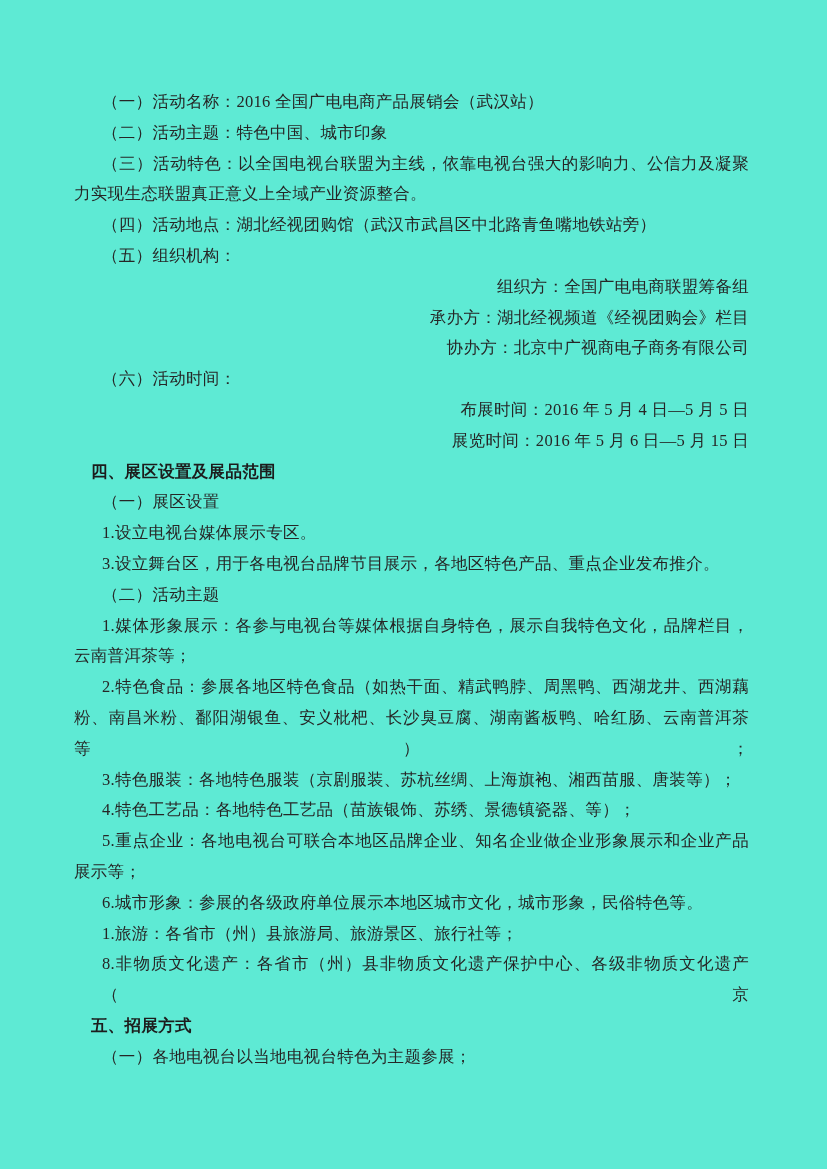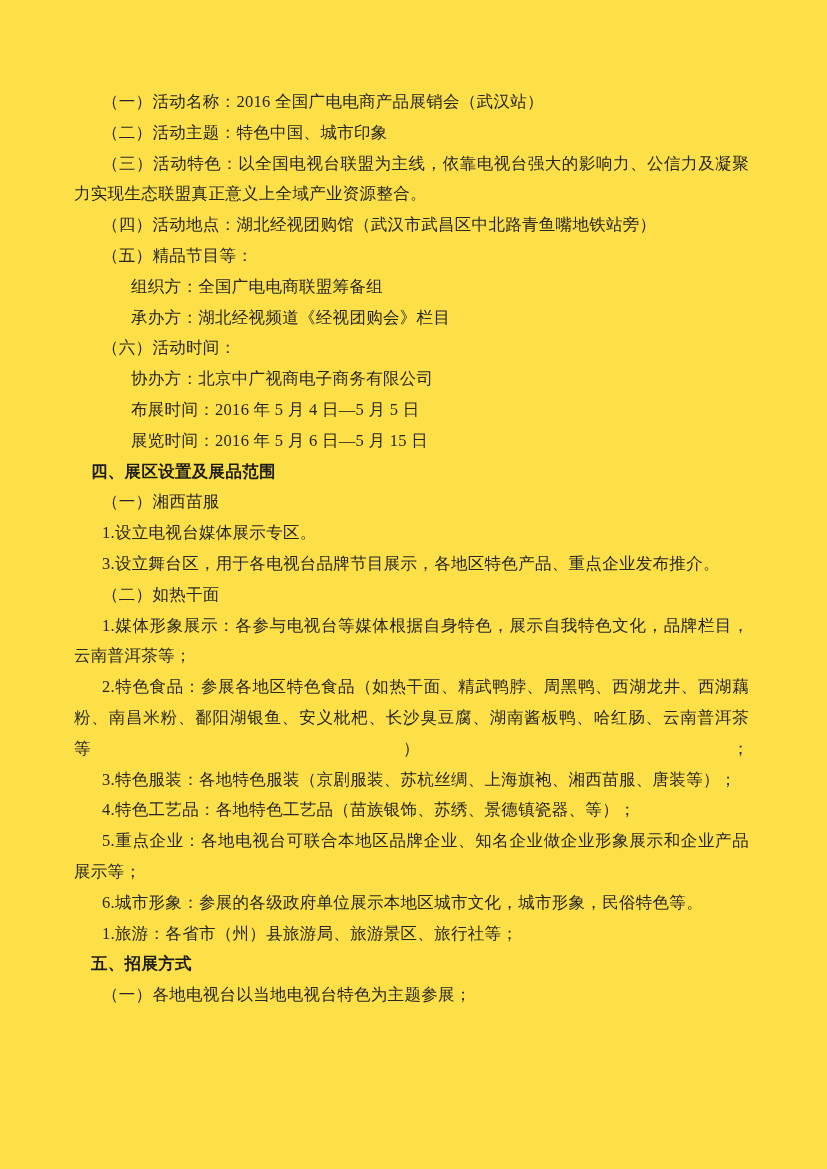--- a/index.html
+++ b/index.html
@@ -5,21 +5,21 @@
 <style>
   html, body {
     margin: 0;
     padding: 0;
     background: #ffffff;
   }
   .page {
     position: relative;
     width: 827px;
     height: 1169px;
-    background: #fde047;
+    background: #5eead4;
     overflow: hidden;
   }
   .content {
     position: absolute;
     top: 0;
     left: 0;
     width: 827px;
     box-sizing: border-box;
     padding: 87px 78px 0 74px;
     font-family: "Liberation Serif", "DejaVu Serif", serif;
@@ -27,21 +27,21 @@
     line-height: 30.8px;
     color: #262626;
     letter-spacing: 0.3px;
   }
   .ln {
     white-space: nowrap;
   }
   
   .para { padding-left: 28px; }
   
-  .sub { padding-left: 57px; }
+  .sub { padding-left: 57px; text-align: right; }
   
   .head {
     padding-left: 17px;
     font-weight: 700;
     color: #1c1c1c;
   }
   
   .just {
     white-space: normal;
     text-align: justify;
@@ -52,38 +52,39 @@
 </head>
 <body>
 
 <div class="page">
   <div class="content">
     <div class="ln para">（一）活动名称：2016 全国广电电商产品展销会（武汉站）</div>
     <div class="ln para">（二）活动主题：特色中国、城市印象</div>
     <div class="ln para just">（三）活动特色：以全国电视台联盟为主线，依靠电视台强大的影响力、公信力及凝聚</div>
     <div class="ln">力实现生态联盟真正意义上全域产业资源整合。</div>
     <div class="ln para">（四）活动地点：湖北经视团购馆（武汉市武昌区中北路青鱼嘴地铁站旁）</div>
-    <div class="ln para">（五）精品节目等：</div>
+    <div class="ln para">（五）组织机构：</div>
     <div class="ln sub">组织方：全国广电电商联盟筹备组</div>
     <div class="ln sub">承办方：湖北经视频道《经视团购会》栏目</div>
+    <div class="ln sub">协办方：北京中广视商电子商务有限公司</div>
     <div class="ln para">（六）活动时间：</div>
-    <div class="ln sub">协办方：北京中广视商电子商务有限公司</div>
     <div class="ln sub">布展时间：2016 年 5 月 4 日—5 月 5 日</div>
     <div class="ln sub">展览时间：2016 年 5 月 6 日—5 月 15 日</div>
     <div class="ln head">四、展区设置及展品范围</div>
-    <div class="ln para">（一）湘西苗服</div>
+    <div class="ln para">（一）展区设置</div>
     <div class="ln para">1.设立电视台媒体展示专区。</div>
     <div class="ln para">3.设立舞台区，用于各电视台品牌节目展示，各地区特色产品、重点企业发布推介。</div>
-    <div class="ln para">（二）如热干面</div>
+    <div class="ln para">（二）活动主题</div>
     <div class="ln para just">1.媒体形象展示：各参与电视台等媒体根据自身特色，展示自我特色文化，品牌栏目，</div>
     <div class="ln">云南普洱茶等；</div>
     <div class="ln para just">2.特色食品：参展各地区特色食品（如热干面、精武鸭脖、周黑鸭、西湖龙井、西湖藕</div>
     <div class="ln just">粉、南昌米粉、鄱阳湖银鱼、安义枇杷、长沙臭豆腐、湖南酱板鸭、哈红肠、云南普洱茶等）；</div>
     <div class="ln para">3.特色服装：各地特色服装（京剧服装、苏杭丝绸、上海旗袍、湘西苗服、唐装等）；</div>
     <div class="ln para">4.特色工艺品：各地特色工艺品（苗族银饰、苏绣、景德镇瓷器、等）；</div>
     <div class="ln para just">5.重点企业：各地电视台可联合本地区品牌企业、知名企业做企业形象展示和企业产品</div>
     <div class="ln">展示等；</div>
     <div class="ln para">6.城市形象：参展的各级政府单位展示本地区城市文化，城市形象，民俗特色等。</div>
     <div class="ln para">1.旅游：各省市（州）县旅游局、旅游景区、旅行社等；</div>
+    <div class="ln para just">8.非物质文化遗产：各省市（州）县非物质文化遗产保护中心、各级非物质文化遗产（京</div>
     <div class="ln head">五、招展方式</div>
     <div class="ln para">（一）各地电视台以当地电视台特色为主题参展；</div>
   </div>
 </div>
 
 </body></html>

